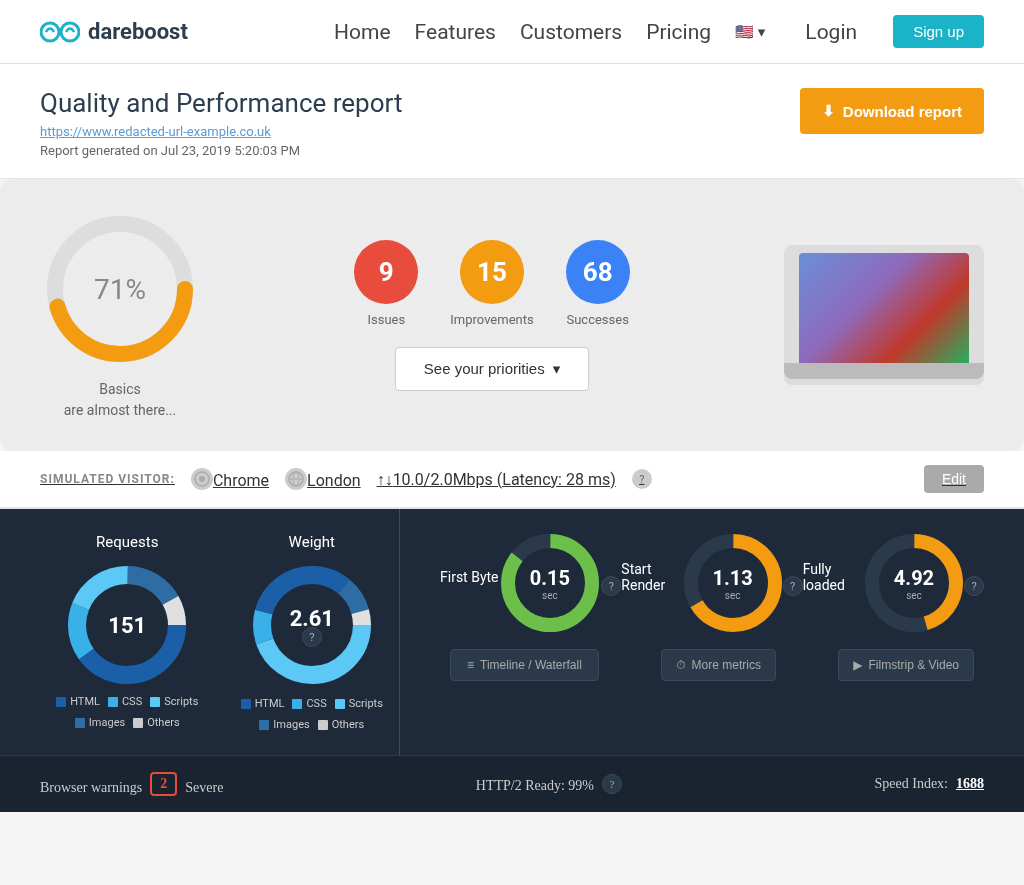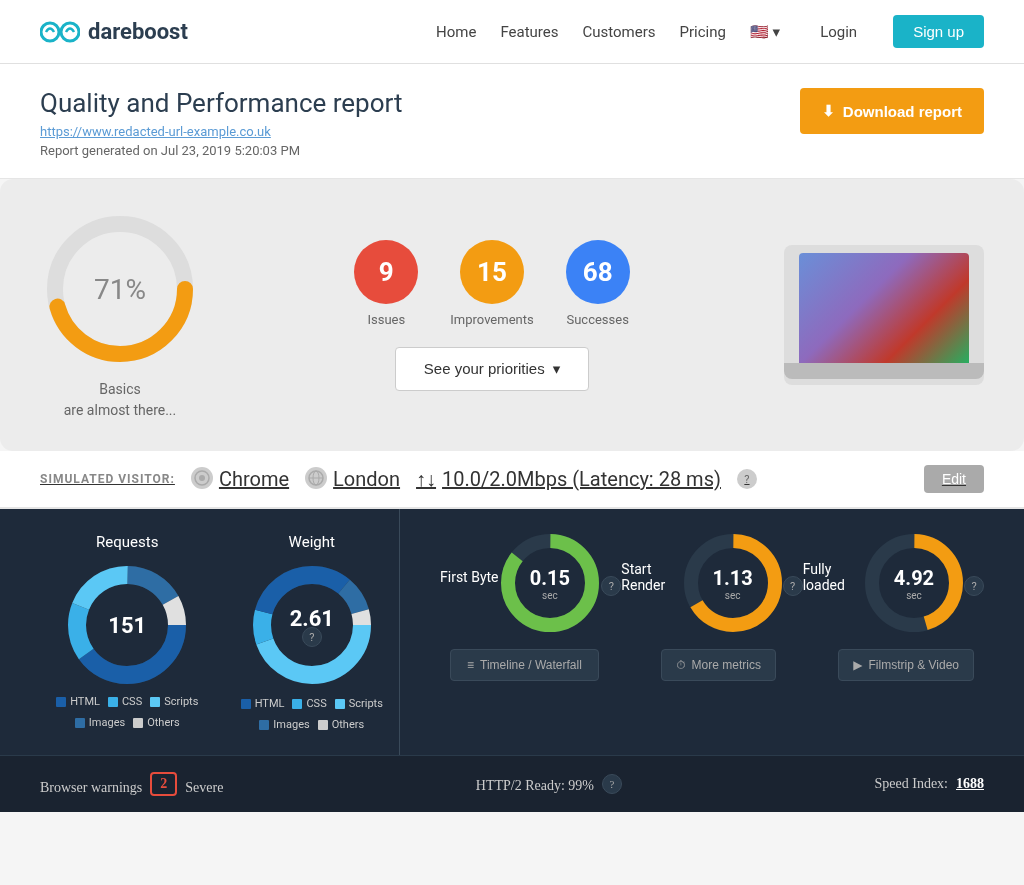--- a/index.html
+++ b/index.html
@@ -4,21 +4,21 @@
   <style>
     * { box-sizing: border-box; margin: 0; padding: 0; }
     body { font-family: -apple-system, BlinkMacSystemFont, 'Segoe UI', Roboto, sans-serif; background: #f5f5f5; color: #333; }
 
     
     nav { background: #fff; border-bottom: 1px solid #e0e0e0; padding: 12px 40px; display: flex; align-items: center; height: 64px; }
     .logo { display: flex; align-items: center; gap: 8px; margin-right: auto; }
     .logo-icon { width: 40px; height: 30px; }
     .logo-text { font-size: 22px; font-weight: 700; color: #2c3e50; }
     .nav-links { display: flex; align-items: center; gap: 24px; }
-    .nav-links a { text-decoration: none; color: #444; font-size: 15px; }
+    .nav-links a { text-decoration: none; color: #444; font-size: 21px; }
     .flag-btn { display: flex; align-items: center; gap: 4px; cursor: pointer; color: #444; font-size: 15px; }
     .nav-login { color: #444; font-size: 15px; cursor: pointer; margin-left: 16px; text-decoration: none; }
     .nav-signup { background: #1ab3c8; color: #fff; border: none; border-radius: 4px; padding: 8px 20px; font-size: 15px; cursor: pointer; margin-left: 12px; }
 
     
     .report-header { background: #fff; padding: 24px 40px 20px; border-bottom: 1px solid #e5e5e5; }
     .report-header-top { display: flex; align-items: flex-start; justify-content: space-between; }
     .report-title { font-size: 26px; font-weight: 400; color: #2c3e50; margin-bottom: 6px; }
     .report-url { color: #5b9bd5; font-size: 13px; margin-bottom: 4px; text-decoration: underline; }
     .report-date { font-size: 13px; color: #666; }
@@ -45,21 +45,21 @@
     .priorities-btn { border: 1.5px solid #ccc; background: #fff; border-radius: 4px; padding: 12px 28px; font-size: 15px; cursor: pointer; display: flex; align-items: center; gap: 8px; color: #333; }
 
     .score-right { width: 200px; }
     .laptop-preview { background: #ddd; border-radius: 8px; width: 200px; height: 140px; position: relative; display: flex; flex-direction: column; align-items: center; }
     .laptop-screen { background: linear-gradient(135deg, #6a8fd8 0%, #8e6abd 40%, #c0392b 70%, #27ae60 100%); width: 170px; height: 110px; border-radius: 4px 4px 0 0; margin-top: 8px; overflow: hidden; }
     .laptop-base { background: #bbb; width: 200px; height: 16px; border-radius: 0 0 8px 8px; }
 
     
     .visitor-bar { background: #fff; padding: 14px 40px; display: flex; align-items: center; gap: 16px; border-bottom: 2px solid #e5e5e5; text-decoration: underline; }
     .visitor-label { font-size: 12px; font-weight: 700; color: #888; letter-spacing: 1px; text-transform: uppercase; }
-    .visitor-item { display: flex; align-items: flex-start; gap: 6px; font-size: 20px; color: #333; }
+    .visitor-item { display: flex; align-items: flex-end; font-size: 16px; color: #333; }
     .visitor-icon { width: 22px; height: 22px; border-radius: 50%; background: #ccc; display: flex; align-items: center; justify-content: center; font-size: 12px; color: #666; }
     .help-icon { width: 20px; height: 20px; border-radius: 50%; background: #ccc; display: flex; align-items: center; justify-content: center; font-size: 11px; color: #666; cursor: pointer; }
     .edit-btn { margin-left: auto; background: #aaa; color: #fff; border: none; border-radius: 4px; padding: 6px 18px; font-size: 14px; cursor: pointer; }
 
     
     .donut-small { position: relative; width: 120px; height: 120px; margin: 0 auto; }
     .donut-small svg { width: 120px; height: 120px; }
     .donut-small-label { position: absolute; top: 50%; left: 50%; transform: translate(-50%, -50%); text-align: center; }
     .donut-small-val { font-size: 22px; color: #fff; font-weight: 700; }
     .donut-small-unit { font-size: 11px; color: #aaa; }

